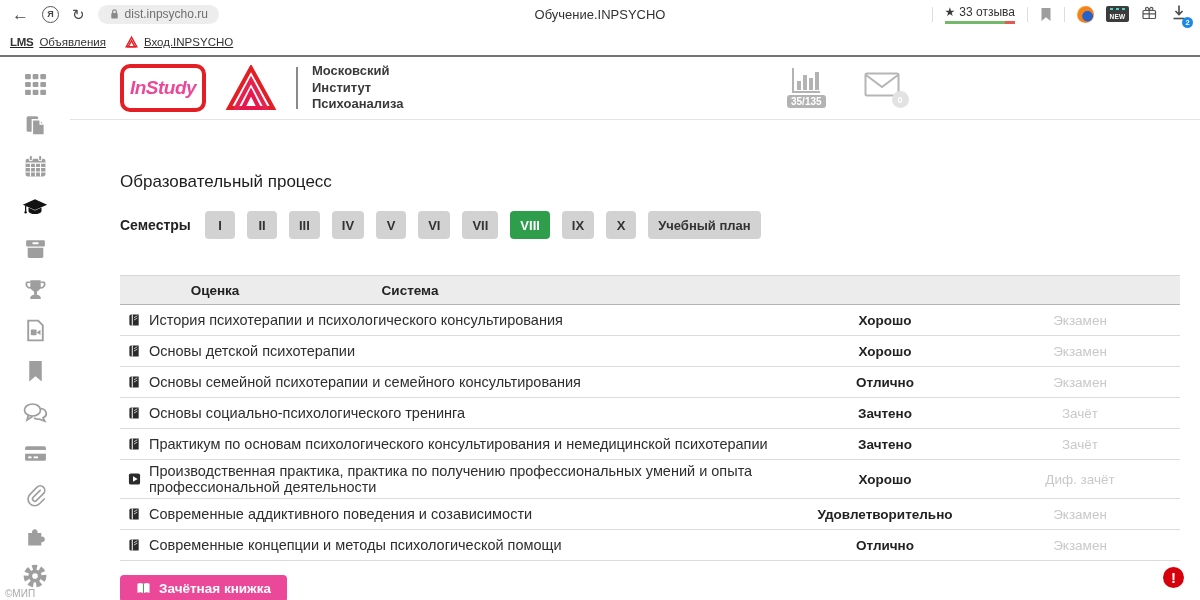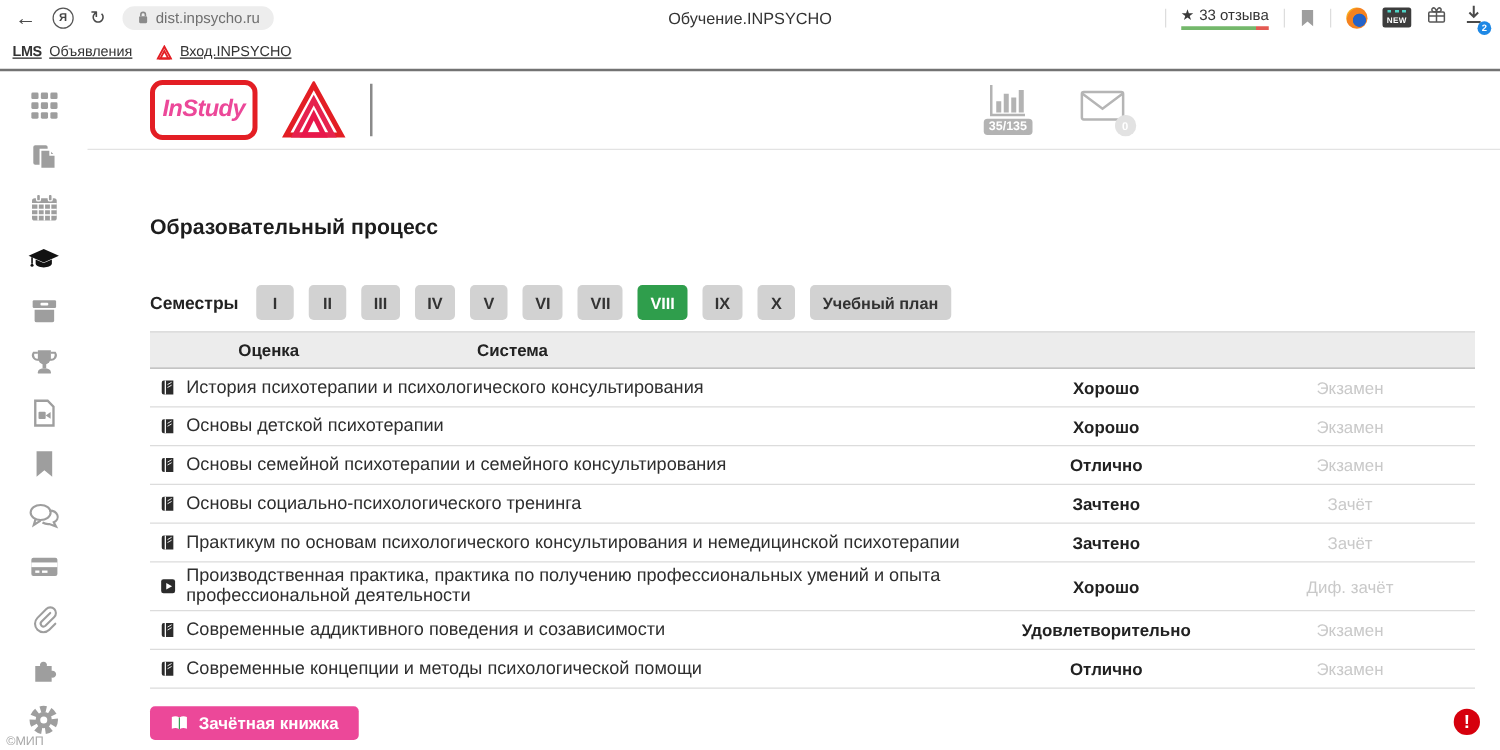--- a/index.html
+++ b/index.html
@@ -57,22 +57,22 @@
   .inst-name { width:112px; font-size:13px; font-weight:bold; color:#3a3a3a; line-height:1.3; }
   .hdr-stats { position:absolute; left:717px; top:10px; display:flex; align-items:flex-start; gap:38px; }
   .stat-block { display:flex; flex-direction:column; align-items:center; cursor:pointer; }
   .stat-badge { background:#b3b3b3; color:#fff; font-size:10px; font-weight:bold; border-radius:3px;
     padding:1px 4px; margin-top:1px; }
   .mail-block { position:relative; margin-top:5px; cursor:pointer; }
   .mail-badge { position:absolute; right:-9px; bottom:-7px; width:17px; height:17px; border-radius:50%;
     background:#e2e2e2; color:#fff; font-size:9px; font-weight:bold; display:flex; align-items:center; justify-content:center; }
 
   .content { padding:52px 20px 0 50px; }
-  .h1 { font-size:17px; font-weight:bold; color:#1d1d1d; margin-bottom:36px; }
-  .sem-row { display:flex; align-items:center; margin-bottom:9px; }
+  .h1 { font-size:17px; font-weight:normal; color:#1d1d1d; margin-bottom:19px; }
+  .sem-row { display:flex; align-items:center; margin-bottom:36px; }
   .sem-label { font-size:14px; font-weight:bold; width:85px; }
   .sem-btns { display:flex; gap:12px; }
   .sem-btn { min-width:30px; height:28px; padding:0 10px; border:none; border-radius:4px; background:#d2d2d2;
     color:#333; font-family:inherit; font-size:13px; font-weight:bold; cursor:pointer; }
   .sem-btn.selected { background:#2f9e4c; color:#fff; }
 
   .tbl { width:100%; }
   .thead { display:flex; align-items:center; background:#ececec; height:30px;
     border-top:1px solid #d6d6d6; border-bottom:1px solid #b5b5b5; font-size:13.5px; font-weight:bold; }
   .trow { display:flex; align-items:center; min-height:31px; border-bottom:1px solid #dcdcdc; padding:3px 0; }
@@ -261,20 +261,21 @@
       <div class="instudy">
         <b>InStudy</b>
           <i></i>
       </div>
       <svg class="mip-logo" width="54" height="46" viewBox="0 0 52 46" fill="none" stroke="#e31e24" stroke-width="4">
           <path d="M26 3L4 43h44z"></path>
           <path d="M26 15L11 43h30z" stroke="#e6224e"></path>
           <path d="M26 27l-8 16h16z" stroke="#e8174b"></path>
         </svg>
       <span class="hdr-div"></span>
+      <div class="inst-name">Московский Институт Психоанализа</div>
       <div class="hdr-stats">
         <div class="stat-block">
           <svg width="30" height="27" viewBox="0 0 30 27">
               <path d="M2 1v24h27" stroke="#b3b3b3" stroke-width="2" fill="none"></path>
               <rect x="6" y="14" width="4" height="9" fill="#b3b3b3"></rect>
               <rect x="12" y="8" width="4" height="15" fill="#b3b3b3"></rect>
               <rect x="18" y="11" width="4" height="12" fill="#b3b3b3"></rect>
               <rect x="24" y="5" width="4" height="18" fill="#b3b3b3"></rect>
             </svg>
           <span class="stat-badge">35/135</span>

